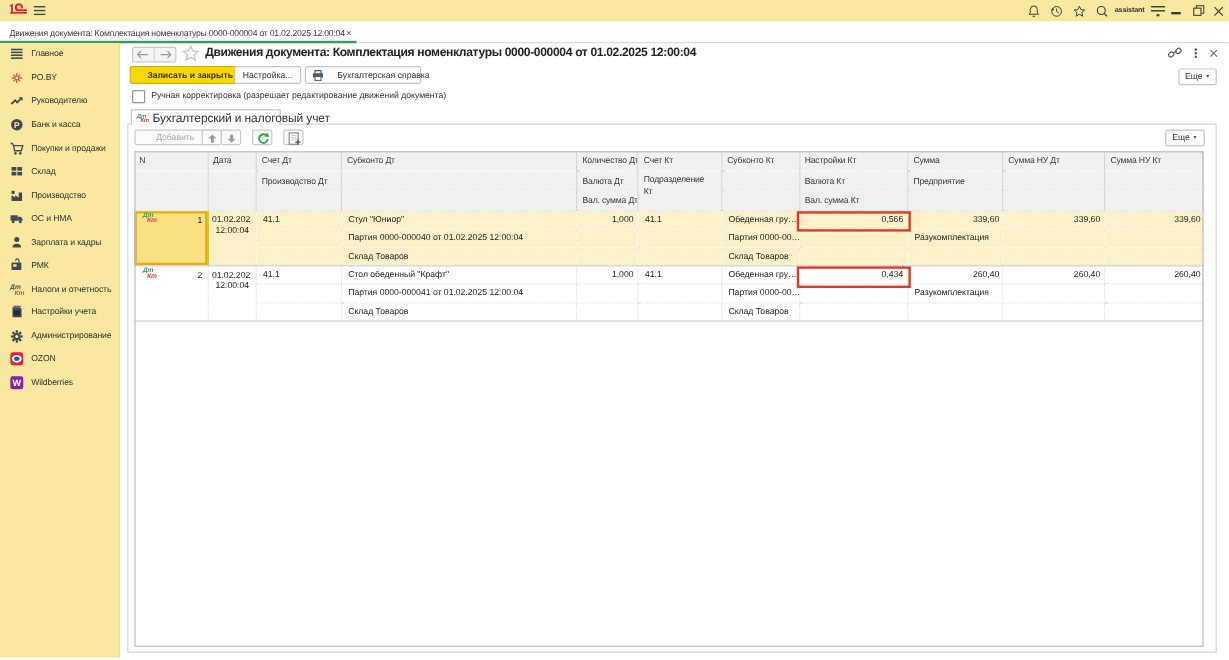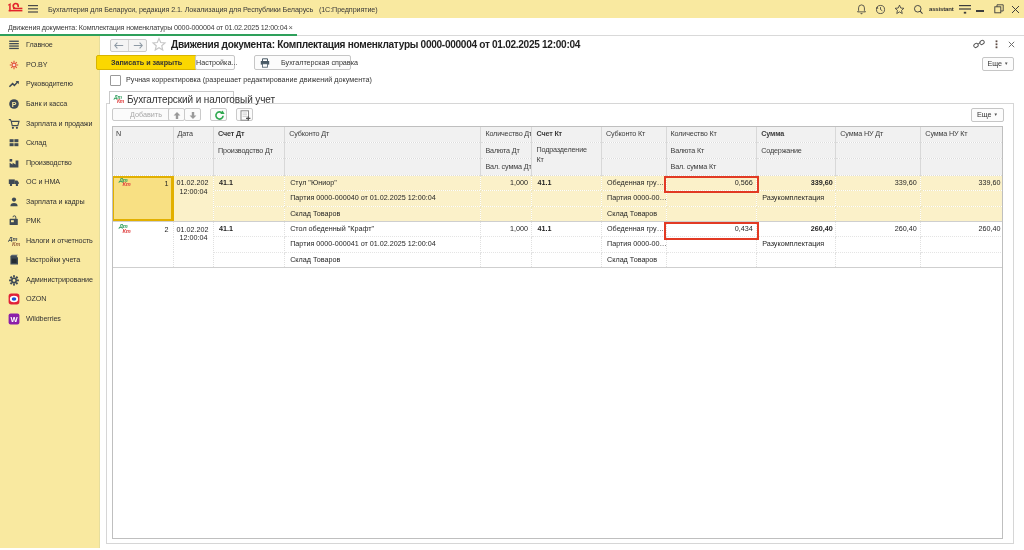--- a/index.html
+++ b/index.html
@@ -27,21 +27,21 @@
 
 #pagebox{left:106px;top:103px;width:908px;height:441px;border:1px solid #d6d6d6;background:#fff}
 #tptab{left:109px;top:91px;width:125px;height:13px;background:#fff;border:1px solid #c9c9c9;border-bottom:none;z-index:3}
 #tptab .tx{position:absolute;left:17px;top:2px;font-size:10px;letter-spacing:-0.1px;color:#333;white-space:nowrap}
 
 .tbtn{position:absolute;height:13px;border:1px solid #cacaca;border-radius:2px;background:#fbfbfb}
 
 #tbl{left:112px;top:126px;width:891px;border-collapse:collapse;table-layout:fixed;background:#fff}
 #tbl td{overflow:hidden;white-space:nowrap;vertical-align:top;padding:0 0 0 5px;font-size:7.2px;color:#1f1f1f;border-right:1px dotted #e0e0e0;height:14.2px;line-height:14.4px}
 #tbl tr.h td{background:#f1f1f1;color:#3c3c3c;letter-spacing:-0.15px;border-right:1px solid #d8d8d8;border-bottom:1px dotted #dcdcdc;height:15.3px;line-height:15.6px;padding-left:4px}
-#tbl td.b{font-weight:bold}
+#tbl td.b{font-weight:normal}
 #tbl td.r{text-align:right;padding:0 3.5px 0 0}
 #tbl td.r2{text-align:right;padding:0 1.5px 0 0}
 #tbl tr.y td{background:#FBF1C9;border-right:1px dotted #f0e8c3}
 #tbl td.sel,#tbl tr.y td.sel{background:#F8E083;box-shadow:inset 0 0 0 2px #E2B000;border-right:1px solid #E2B000}
 #tbl td.dot{border-bottom:1px dotted #e4e4e4}
 #tbl td.solid{border-bottom:1px solid #cfcfcf}
 #tbl tr.y td.dot{border-bottom:1px dotted #f0e8c3}
 .redbox{position:absolute;border:2px solid #E23A24;z-index:4}
 .dtkt{position:relative;display:inline-block;width:12px;height:11px;font:italic bold 5.6px "Liberation Sans",sans-serif;letter-spacing:-0.2px}
 .dtkt .d{position:absolute;left:0;top:1px;color:#2E9E5B}
@@ -55,21 +55,20 @@
     <path d="M1 2.8 L3.7 0.9 V9.2 H2.2 V3.1 L1 3.7 Z" fill="#E2242C"></path>
     <circle cx="8.7" cy="4" r="2.5" fill="none" stroke="#E2242C" stroke-width="1.7" stroke-dasharray="12.2 3.5" stroke-dashoffset="11.2"></circle>
     <rect x="6" y="5.7" width="9.4" height="1.5" fill="#E2242C"></rect>
     <rect x="1.6" y="7.9" width="13.8" height="1.5" fill="#E2242C"></rect>
   </svg>
   <svg class="abs" style="left:28px;top:5px" width="10" height="8" viewBox="0 0 10 8">
     <rect y="0" width="10" height="1.2" fill="#4a4a4a"></rect>
         <rect y="3.2" width="10" height="1.2" fill="#4a4a4a"></rect>
         <rect y="6.4" width="10" height="1.2" fill="#4a4a4a"></rect>
   </svg>
-  <div class="abs ttl">Бухгалтерия для Беларуси, редакция 2.1. Локализация для Республики Беларусь&nbsp;&nbsp;&nbsp;(1С:Предприятие)</div>
 
   <svg class="abs" style="left:856px;top:3.5px" width="11" height="11" viewBox="0 0 11 12">
         <path d="M5.5 1 a3.2 3.2 0 0 0-3.2 3.2 v3 L1.2 8.6 h8.6 L8.7 7.2 v-3 A3.2 3.2 0 0 0 5.5 1 Z" fill="none" stroke="#3d3d3d" stroke-width="0.9"></path>
         <path d="M4.3 10 a1.2 1.2 0 0 0 2.4 0 Z" fill="#3d3d3d"></path>
       </svg>
   <svg class="abs" style="left:875px;top:3.5px" width="11" height="11" viewBox="0 0 12 12">
         <circle cx="6" cy="6" r="4.4" fill="none" stroke="#3d3d3d" stroke-width="0.9"></circle>
         <path d="M6 3.4 V6 L8 7.4" fill="none" stroke="#3d3d3d" stroke-width="0.9"></path>
         <path d="M1 5 l1.4-2 1.4 2 Z" fill="#3d3d3d"></path>
       </svg>
@@ -136,21 +135,21 @@
           <text x="6" y="8.6" font-size="7" font-weight="bold" fill="#F9E9A0" text-anchor="middle" font-family="Liberation Sans">P</text>
         </svg>
         <span class="tx">Банк и касса</span>
       </div>
 <div class="mi" style="top:78px">
         <svg class="ic" viewBox="0 0 12 12">
           <path d="M0.8 1.6 H2.4 L3.3 3.4 H11 L9.8 7.6 H4.2 L3.3 3.4" fill="none" stroke="#3F4A55" stroke-width="1.1"></path>
           <circle cx="4.9" cy="9.8" r="1.1" fill="#3F4A55"></circle>
           <circle cx="8.9" cy="9.8" r="1.1" fill="#3F4A55"></circle>
         </svg>
-        <span class="tx">Зарплата и продажи</span>
+        <span class="tx">Покупки и продажи</span>
       </div>
 <div class="mi" style="top:97px">
         <svg class="ic" viewBox="0 0 12 12">
           <g fill="#3F4A55">
             <rect x="1.6" y="2.2" width="4" height="3"></rect>
             <rect x="6.4" y="2.2" width="4" height="3"></rect>
             <rect x="1.6" y="6.2" width="4" height="3"></rect>
             <rect x="6.4" y="6.2" width="4" height="3"></rect>
           </g>
         </svg>
@@ -259,22 +258,22 @@
       <g fill="#5c4a42">
         <rect x="0.6" y="0.4" width="1.8" height="1.8"></rect>
         <rect x="0.6" y="3.4" width="1.8" height="1.8"></rect>
         <rect x="0.6" y="6.4" width="1.8" height="1.8"></rect>
       </g>
     </svg>
 <svg class="abs" style="left:1007.5px;top:41px" width="7" height="7" viewBox="0 0 7 7">
       <path d="M0.8 0.8 L6.2 6.2 M6.2 0.8 L0.8 6.2" stroke="#6e6e6e" stroke-width="1"></path>
     </svg>
 
-<div class="btn yellow" style="left:96px;top:55px;width:101px">Записать и закрыть</div>
-<div class="btn" style="left:195px;top:55px;width:40px">Настройка...</div>
+<div class="btn yellow" style="left:108px;top:55px;width:101px">Записать и закрыть</div>
+<div class="btn" style="left:195px;top:55px;width:56px">Настройка...</div>
 <div class="btn" style="left:254px;top:55px;width:97px">
   <svg style="position:absolute;left:5px;top:2px" width="10" height="10" viewBox="0 0 10 10">
         <path d="M2.5 3 V0.8 H7.5 V3" fill="none" stroke="#4a5a66" stroke-width="1"></path>
         <rect x="0.8" y="3" width="8.4" height="3.6" fill="#4a5a66"></rect>
         <rect x="2.5" y="5.8" width="5" height="3.4" fill="#fff" stroke="#4a5a66" stroke-width="0.8"></rect>
       </svg>
   <span style="margin-left:26px">Бухгалтерская справка</span>
 </div>
 <div class="btn" style="left:982px;top:56.5px;width:32px;height:14px;line-height:12px">Еще <span style="font-size:4.5px;vertical-align:1px;color:#555">▼</span></div>
 
@@ -333,35 +332,35 @@
 
 <tbody>
         <tr class="h">
   <td>N</td>
           <td>Дата</td>
           <td class="b">Счет Дт</td>
           <td>Субконто Дт</td>
           <td>Количество Дт</td>
           <td class="b">Счет Кт</td>
           <td>Субконто Кт</td>
-          <td>Количество Кт</td>
+          <td>Настройки Кт</td>
           <td class="b">Сумма</td>
           <td>Сумма НУ Дт</td>
           <td>Сумма НУ Кт</td>
 </tr>
 <tr class="h">
   <td></td>
           <td></td>
           <td>Производство Дт</td>
           <td></td>
           <td>Валюта Дт</td>
           <td rowspan="2" style="line-height:10px;padding-top:2px">Подразделение<br>Кт</td>
           <td></td>
           <td>Валюта Кт</td>
-          <td>Содержание</td>
+          <td>Предприятие</td>
           <td></td>
           <td></td>
 </tr>
 <tr class="h">
   <td></td>
           <td></td>
           <td></td>
           <td></td>
           <td>Вал. сумма Дт</td>
           <td></td>

